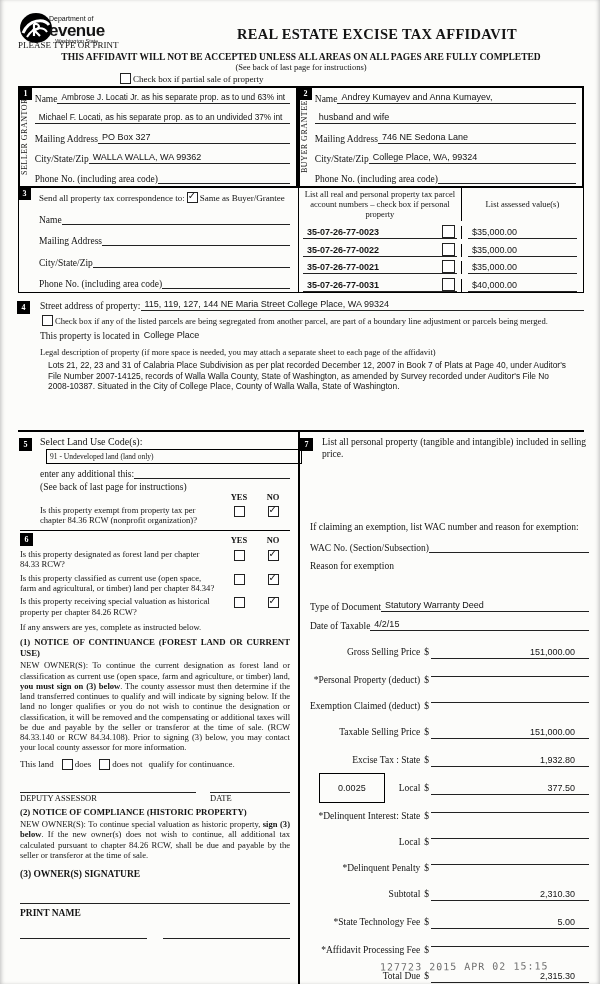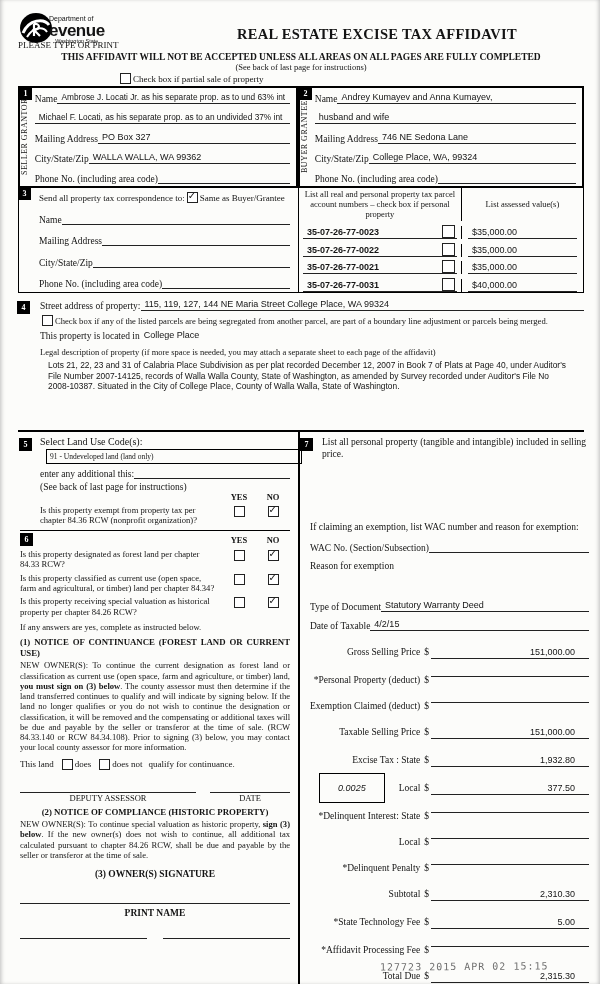--- a/index.html
+++ b/index.html
@@ -65,29 +65,29 @@
   .mright{flex:1;padding:4px 2px 0 10px;position:relative;}
   .codebox{border:1px solid #000;font-family:Liberation Serif, serif;font-size:7.5px;
            padding:2px 3px;width:248px;margin:2px 0 2px 6px;}
   .yn{display:flex;justify-content:flex-end;font-size:8.5px;font-weight:bold;}
   .yn span{width:34px;text-align:center;}
   .qrow{display:flex;align-items:flex-start;font-size:8.6px;line-height:1.2;margin-top:3px;}
   .qrow .qt{flex:1;padding-right:4px;}
   .qrow .qc{width:34px;display:flex;justify-content:center;padding-top:1px;}
   .s6{border-top:1.5px solid #000;margin-top:5px;padding-top:2px;position:relative;}
   .para{font-size:8.55px;line-height:1.2;text-align:justify;margin-top:2px;}
-  .ctr{text-align:center;}
+  .ctr{text-align:left;}
   .dep{display:flex;margin-top:12px;font-size:8.5px;}
   .dline{border-bottom:1px solid #222;height:10px;}
   .fin{display:flex;align-items:flex-start;font-size:9.5px;margin-top:16px;}
   .finlbl{flex:1;text-align:right;white-space:nowrap;}
   .findol{padding:0 2px 0 4px;}
   .finul{width:158px;border-bottom:1px solid #222;display:flex;justify-content:flex-end;}
   .finval{font-family:"Liberation Sans",sans-serif;font-size:9px;padding:0 14px 1px 0;}
-  .ratebox{border:1.5px solid #000;padding:9px 18px;font-family:"Liberation Sans",sans-serif;font-size:9px;margin-right:14px;font-style:italic;}
+  .ratebox{border:1.5px solid #000;padding:9px 18px;font-family:"Liberation Sans",sans-serif;font-size:9px;margin-right:14px;}
   
   .s8{border-top:2px solid #000;margin-top:3px;position:relative;padding:2px 0 4px 0;}
   .s8cols{display:flex;margin-top:2px;}
   .s8col{flex:1;padding:0 8px 0 16px;position:relative;}
   .sig-svg{position:absolute;pointer-events:none;}
   .stamp{position:absolute;right:52px;bottom:12px;font-family:"DejaVu Sans Mono",monospace;
          font-size:10px;color:#555;letter-spacing:1px;transform:rotate(-0.4deg);opacity:0.85;}
   .spacer{flex:0 0 auto;}
 </style>
 </head>

